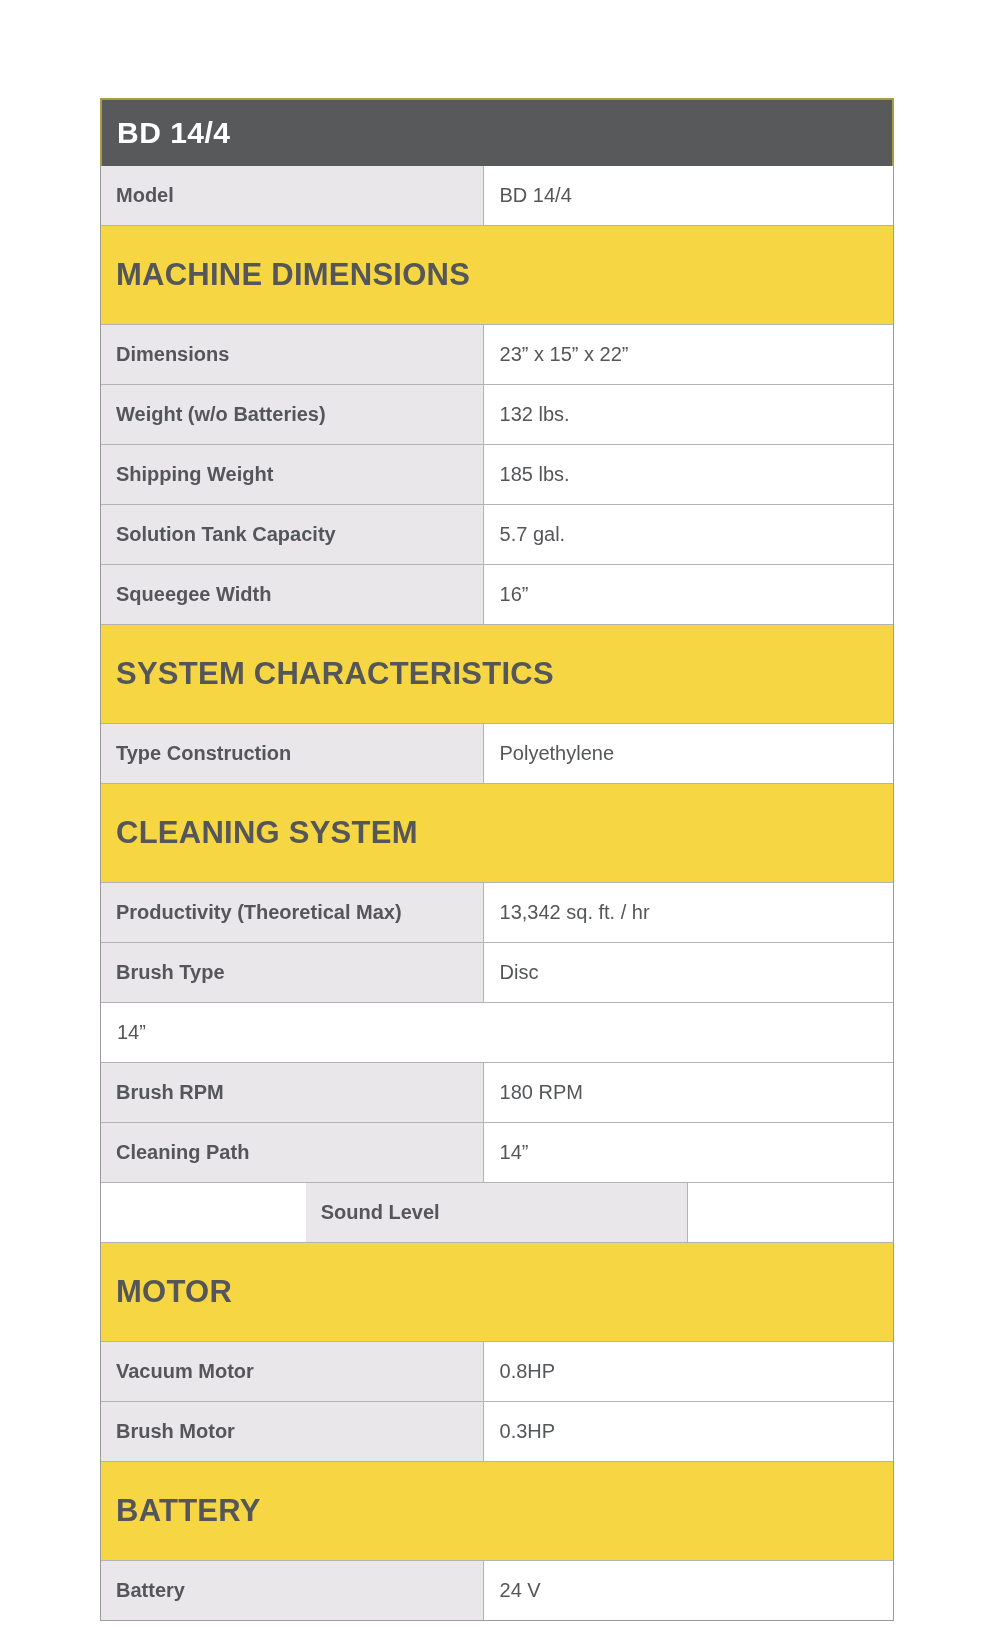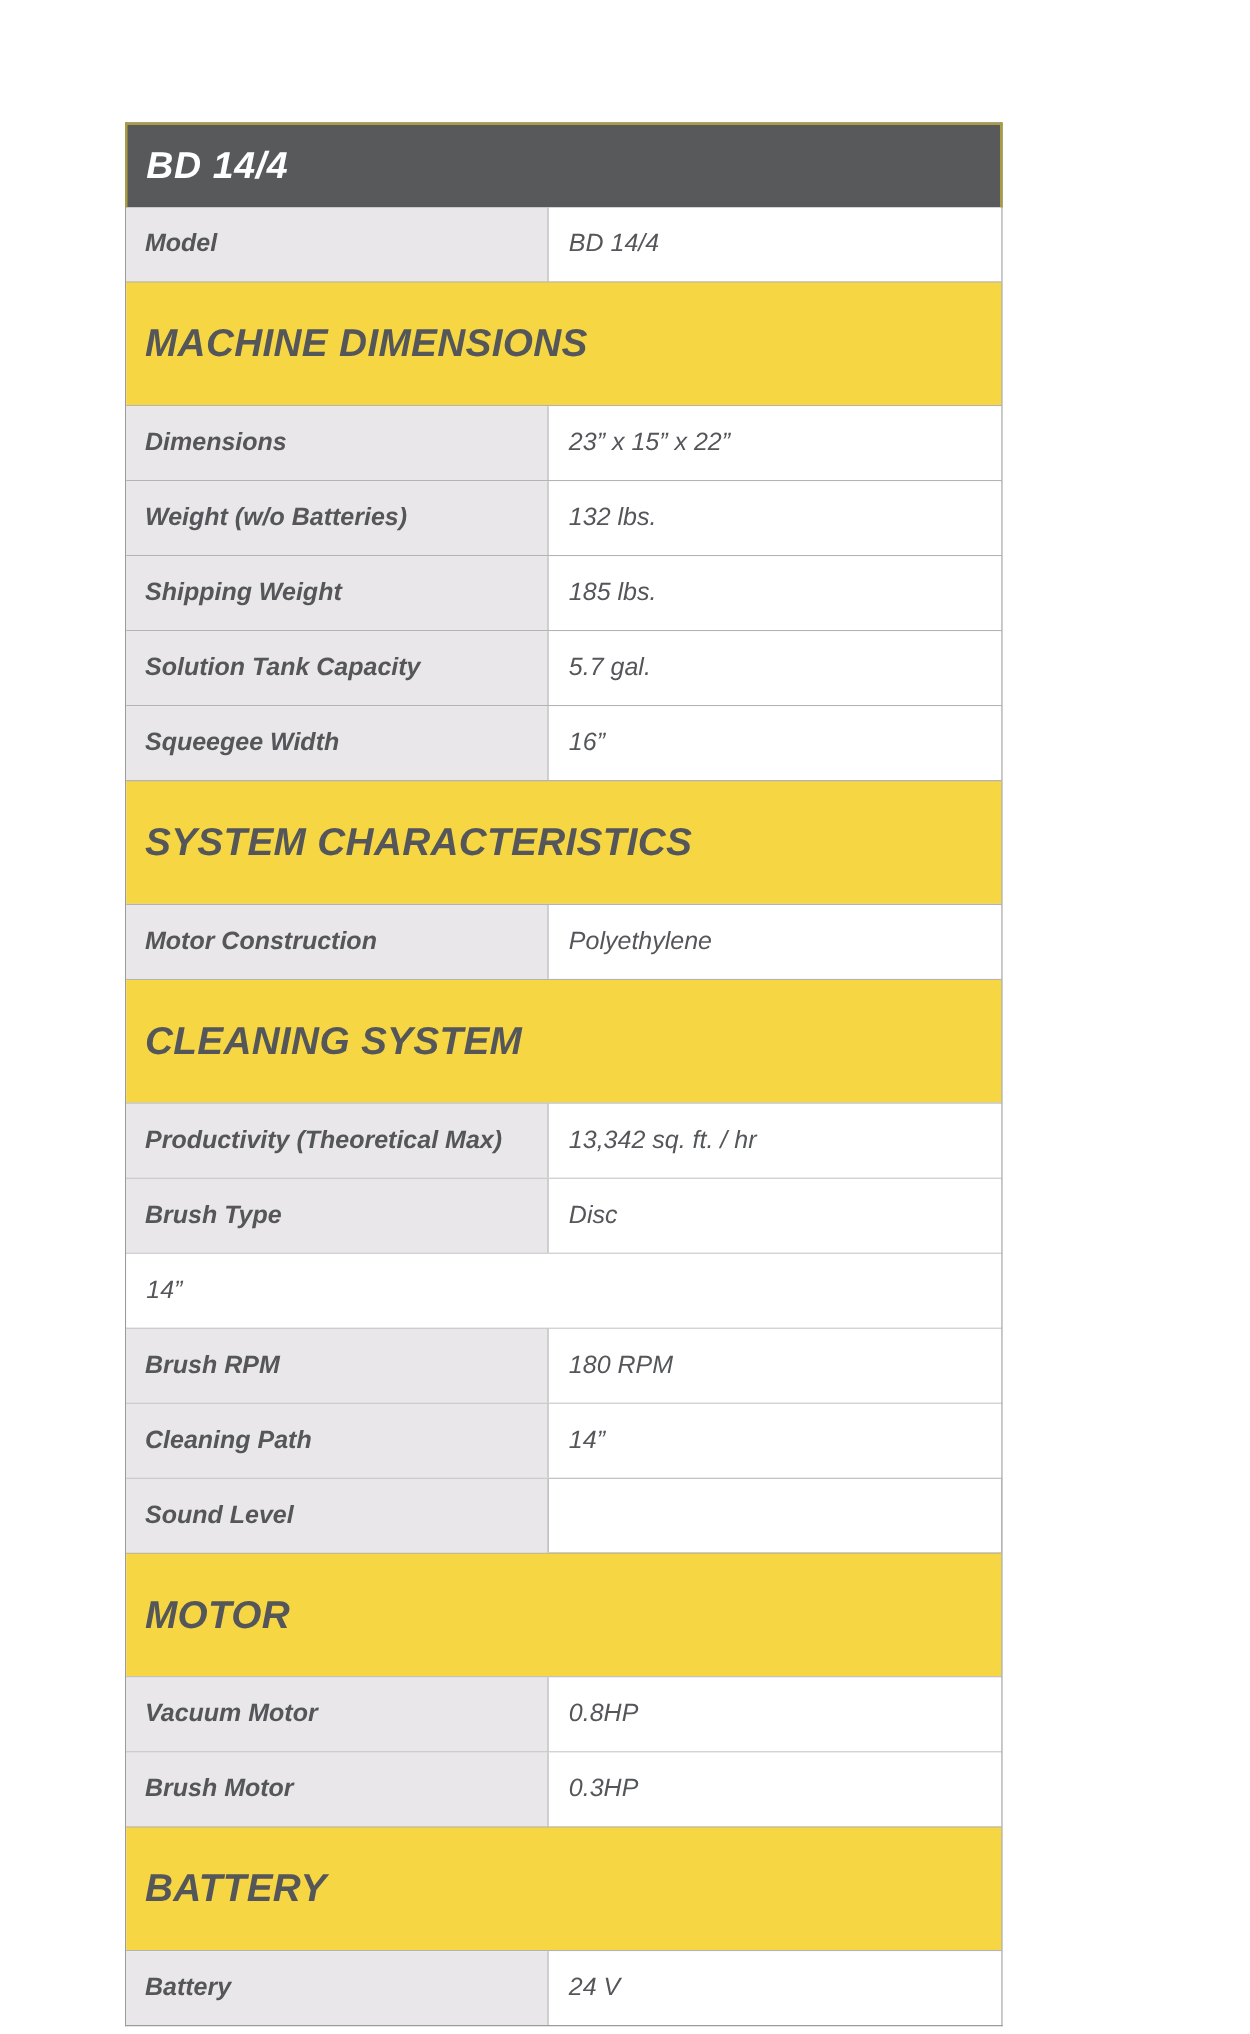--- a/index.html
+++ b/index.html
@@ -24,22 +24,21 @@
     position:relative;
     width:1000px;
     height:1627px;
     background:#FFFFFF;
     overflow:hidden;
   }
   .spec-table{
     position:absolute;
     left:100px;
     top:98px;
-    width:702px;
-    font-style:italic;
+    width:794px;
   }
   .spec-title{
     background:var(--c-header-bg);
     color:var(--c-header-text);
     border:2px solid var(--c-gold);
     border-bottom:none;
     font-size:30px;
     font-weight:bold;
     line-height:34px;
     padding:16px 15px;
@@ -57,20 +56,21 @@
     color:var(--c-band-text);
     font-weight:bold;
     font-size:31px;
     line-height:36px;
     padding:31px 15px;
     letter-spacing:0.25px;
   }
   .spec-row{
     display:flex;
     align-items:stretch;
+    justify-content:center;
   }
   .row-label{
     width:48.3%;
     background:var(--c-label-bg);
     border-right:1px solid var(--c-grid);
     font-weight:bold;
     font-size:20px;
     line-height:23px;
     padding:18px 15px;
     color:var(--c-text);
@@ -111,21 +111,21 @@
         <div class="spec-row">
           <div class="row-label">Solution Tank Capacity</div>
           <div class="row-value">5.7 gal.</div>
         </div>
         <div class="spec-row">
           <div class="row-label">Squeegee Width</div>
           <div class="row-value">16”</div>
         </div>
         <div class="section-band">SYSTEM CHARACTERISTICS</div>
         <div class="spec-row">
-          <div class="row-label">Motor Construction</div>
+          <div class="row-label">Type Construction</div>
           <div class="row-value">Polyethylene</div>
         </div>
         <div class="section-band">CLEANING SYSTEM</div>
         <div class="spec-row">
           <div class="row-label">Productivity (Theoretical Max)</div>
           <div class="row-value">13,342 sq. ft. / hr</div>
         </div>
         <div class="spec-row">
           <div class="row-label">Brush Type</div>
           <div class="row-value">Disc</div>

